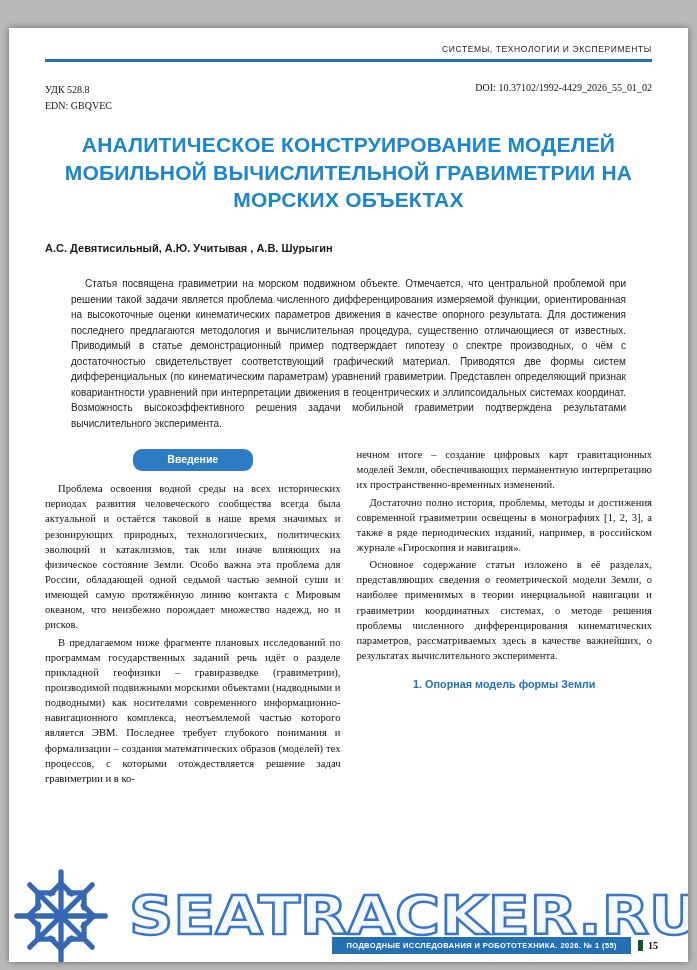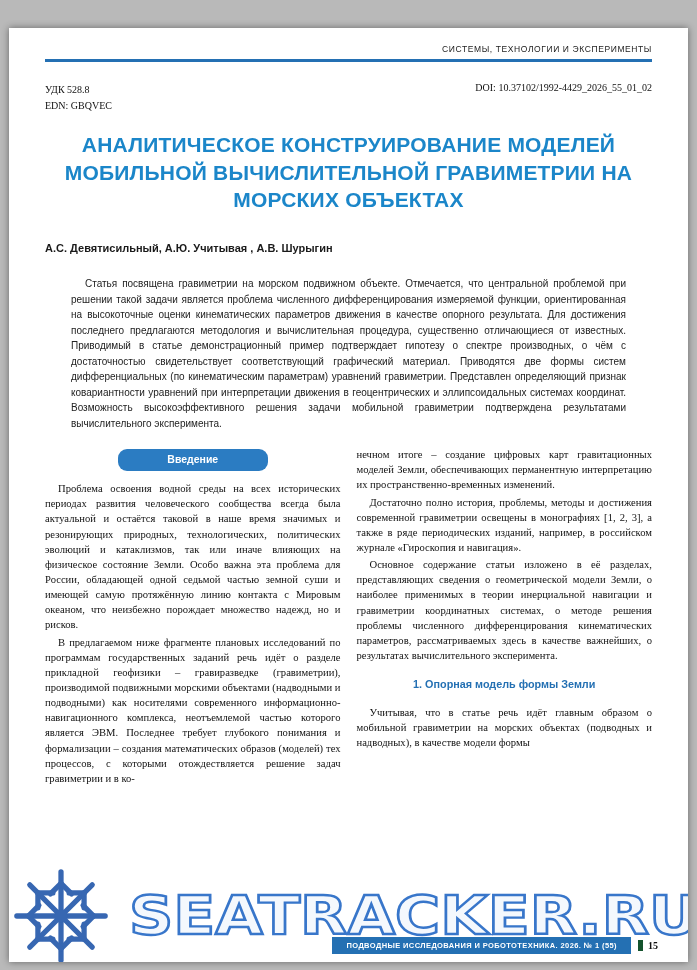--- a/index.html
+++ b/index.html
@@ -73,21 +73,21 @@
     font-family: "Liberation Serif", serif;
     font-size: 10.6px;
     line-height: 1.43;
     text-align: justify;
     color: #111;
   }
   .col { flex: 1 1 0; min-width: 0; }
   .col p { margin-bottom: 2px; }
   .col p.ind { text-indent: 13px; }
   .section-button {
-    width: 150px;
+    width: 120px;
     margin: 2px auto 10px auto;
     background: #2b7cc2;
     color: #fff;
     text-align: center;
     font-family: "Liberation Sans", sans-serif;
     font-weight: bold;
     font-size: 10.5px;
     padding: 3px 0 4px 0;
     border-radius: 9px;
   }
@@ -164,21 +164,20 @@
     <div class="col">
       <div class="section-button">Введение</div>
       <p class="ind">Проблема освоения водной среды на всех исторических периодах развития человеческого сообщества всегда была актуальной и остаётся таковой в наше время значимых и резонирующих природных, технологических, политических эволюций и катаклизмов, так или иначе влияющих на физическое состояние Земли. Особо важна эта проблема для России, обладающей одной седьмой частью земной суши и имеющей самую протяжённую линию контакта с Мировым океаном, что неизбежно порождает множество надежд, но и рисков.</p>
       <p class="ind">В предлагаемом ниже фрагменте плановых исследований по программам государственных заданий речь идёт о разделе прикладной геофизики – гравиразведке (гравиметрии), производимой подвижными морскими объектами (надводными и подводными) как носителями современного информационно-навигационного комплекса, неотъемлемой частью которого является ЭВМ. Последнее требует глубокого понимания и формализации – создания математических образов (моделей) тех процессов, с которыми отождествляется решение задач гравиметрии и в ко-</p>
     </div>
     <div class="col">
       <p>нечном итоге – создание цифровых карт гравитационных моделей Земли, обеспечивающих перманентную интерпретацию их пространственно-временных изменений.</p>
       <p class="ind">Достаточно полно история, проблемы, методы и достижения современной гравиметрии освещены в монографиях [1, 2, 3], а также в ряде периодических изданий, например, в российском журнале «Гироскопия и навигация».</p>
       <p class="ind">Основное содержание статьи изложено в её разделах, представляющих сведения о геометрической модели Земли, о наиболее применимых в теории инерциальной навигации и гравиметрии координатных системах, о методе решения проблемы численного дифференцирования кинематических параметров, рассматриваемых здесь в качестве важнейших, о результатах вычислительного эксперимента.</p>
       <h2 class="sec-heading">1. Опорная модель формы Земли</h2>
-      <p class="ind">Учитывая, что в статье речь идёт главным образом о мобильной гравиметрии на морских объектах (подводных и надводных), в качестве модели формы</p>
     </div>
   </div>
 
   <div class="page-footer">
     <div class="footer-bar">ПОДВОДНЫЕ ИССЛЕДОВАНИЯ И РОБОТОТЕХНИКА. 2026. № 1 (55)</div>
     <div class="page-num">15</div>
   </div>
 
   <div class="watermark">
     <svg width="96" height="96" viewBox="0 0 100 100">

